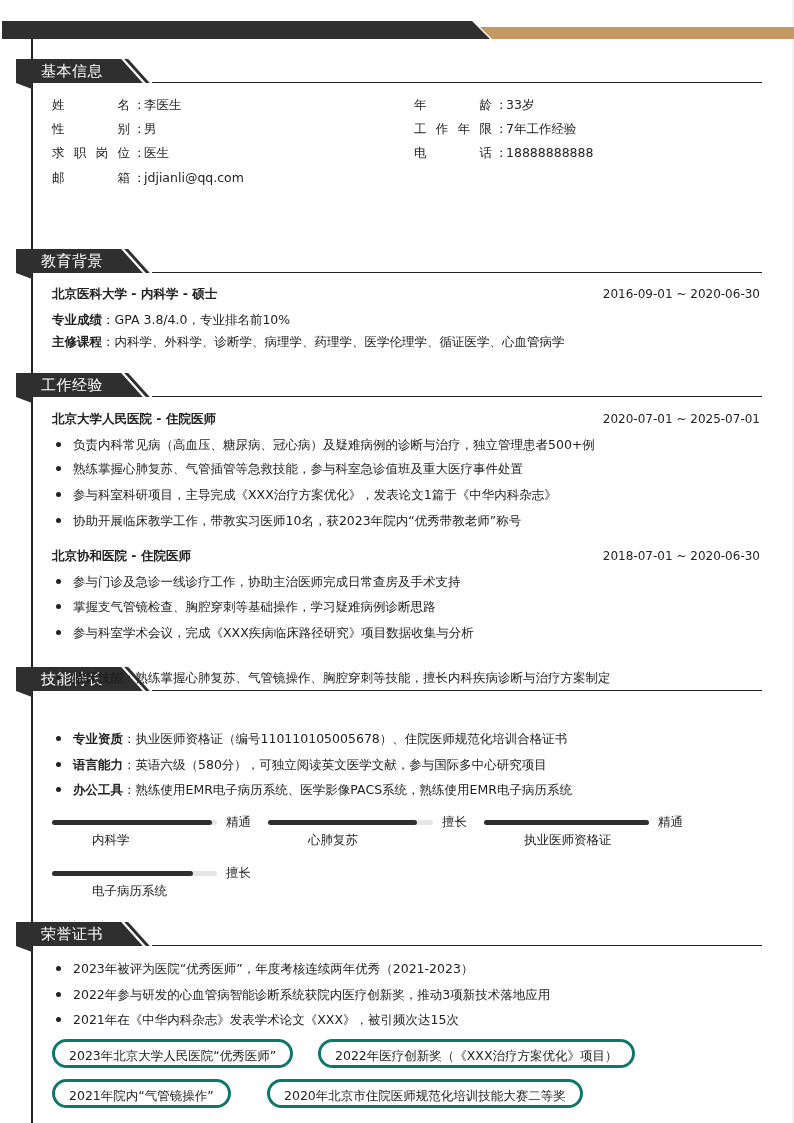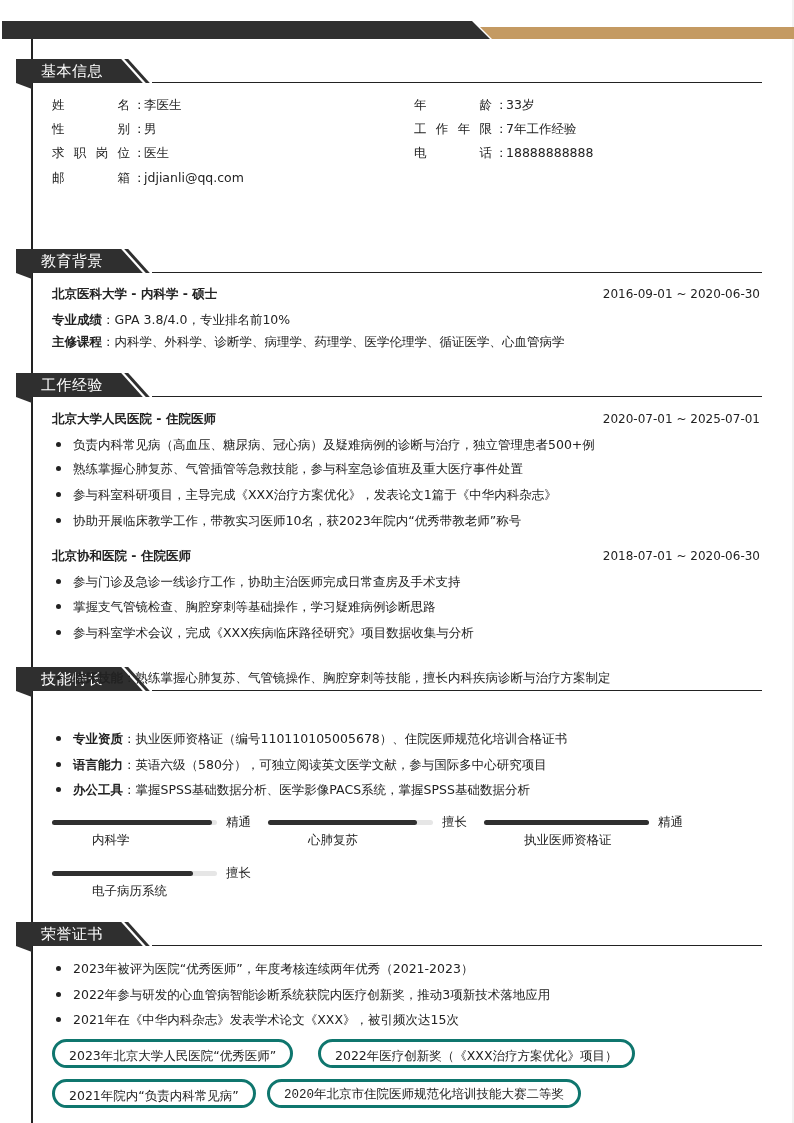--- a/index.html
+++ b/index.html
@@ -133,21 +133,21 @@
       <div class="sec-fold"></div>
       <div class="sec-stripe" style="left:116px;"></div>
       <div class="sec-stripe" style="left:123px;"></div>
       <div class="sec-title">技能特长</div>
       <div class="sec-rule"></div>
     </div>
   </div>
   <div class="bullet" style="top:668px;"><span class="dot"></span><span class="bold">临床技能</span><span>：熟练掌握心肺复苏、气管镜操作、胸腔穿刺等技能，擅长内科疾病诊断与治疗方案制定</span></div>
   <div class="bullet" style="top:729px;"><span class="dot"></span><span class="bold">专业资质</span><span>：执业医师资格证（编号110110105005678）、住院医师规范化培训合格证书</span></div>
   <div class="bullet" style="top:755px;"><span class="dot"></span><span class="bold">语言能力</span><span>：英语六级（580分），可独立阅读英文医学文献，参与国际多中心研究项目</span></div>
-  <div class="bullet" style="top:780px;"><span class="dot"></span><span class="bold">办公工具</span><span>：掌握SPSS基础数据分析、医学影像PACS系统，掌握SPSS基础数据分析</span></div>
+  <div class="bullet" style="top:780px;"><span class="dot"></span><span class="bold">办公工具</span><span>：熟练使用EMR电子病历系统、医学影像PACS系统，熟练使用EMR电子病历系统</span></div>
 
   <div class="bar-wrap" style="left:52px;top:820px;">
     <div class="bar-track" style="width:165px;"></div>
     <div class="bar-fill" style="width:160px;"></div>
     <div class="bar-level" style="left:174px;">精通</div>
     <div class="bar-name">内科学</div>
   </div>
   <div class="bar-wrap" style="left:268px;top:820px;">
     <div class="bar-track" style="width:165px;"></div>
     <div class="bar-fill" style="width:149px;"></div>
@@ -176,15 +176,15 @@
       <div class="sec-title">荣誉证书</div>
       <div class="sec-rule"></div>
     </div>
   </div>
   <div class="bullet" style="top:959px;"><span class="dot"></span><span>2023年被评为医院“优秀医师”，年度考核连续两年优秀（2021-2023）</span></div>
   <div class="bullet" style="top:985px;"><span class="dot"></span><span>2022年参与研发的心血管病智能诊断系统获院内医疗创新奖，推动3项新技术落地应用</span></div>
   <div class="bullet" style="top:1010px;"><span class="dot"></span><span>2021年在《中华内科杂志》发表学术论文《XXX》，被引频次达15次</span></div>
 
   <div class="pill" style="left:52px;top:1039px;">2023年北京大学人民医院“优秀医师”</div>
   <div class="pill" style="left:318px;top:1039px;">2022年医疗创新奖（《XXX治疗方案优化》项目）</div>
-  <div class="pill" style="left:52px;top:1079px;">2021年院内“负责内科常见病”</div>
-  <div class="pill" style="left:267px;top:1079px;font-family:Liberation Mono, monospace;">2020年北京市住院医师规范化培训技能大赛二等奖</div>
+  <div class="pill" style="left:52px;top:1079px;">2021年院内“气管镜操作”</div>
+  <div class="pill" style="left:267px;top:1079px;">2020年北京市住院医师规范化培训技能大赛二等奖</div>
 </div>
 
 </body></html>

